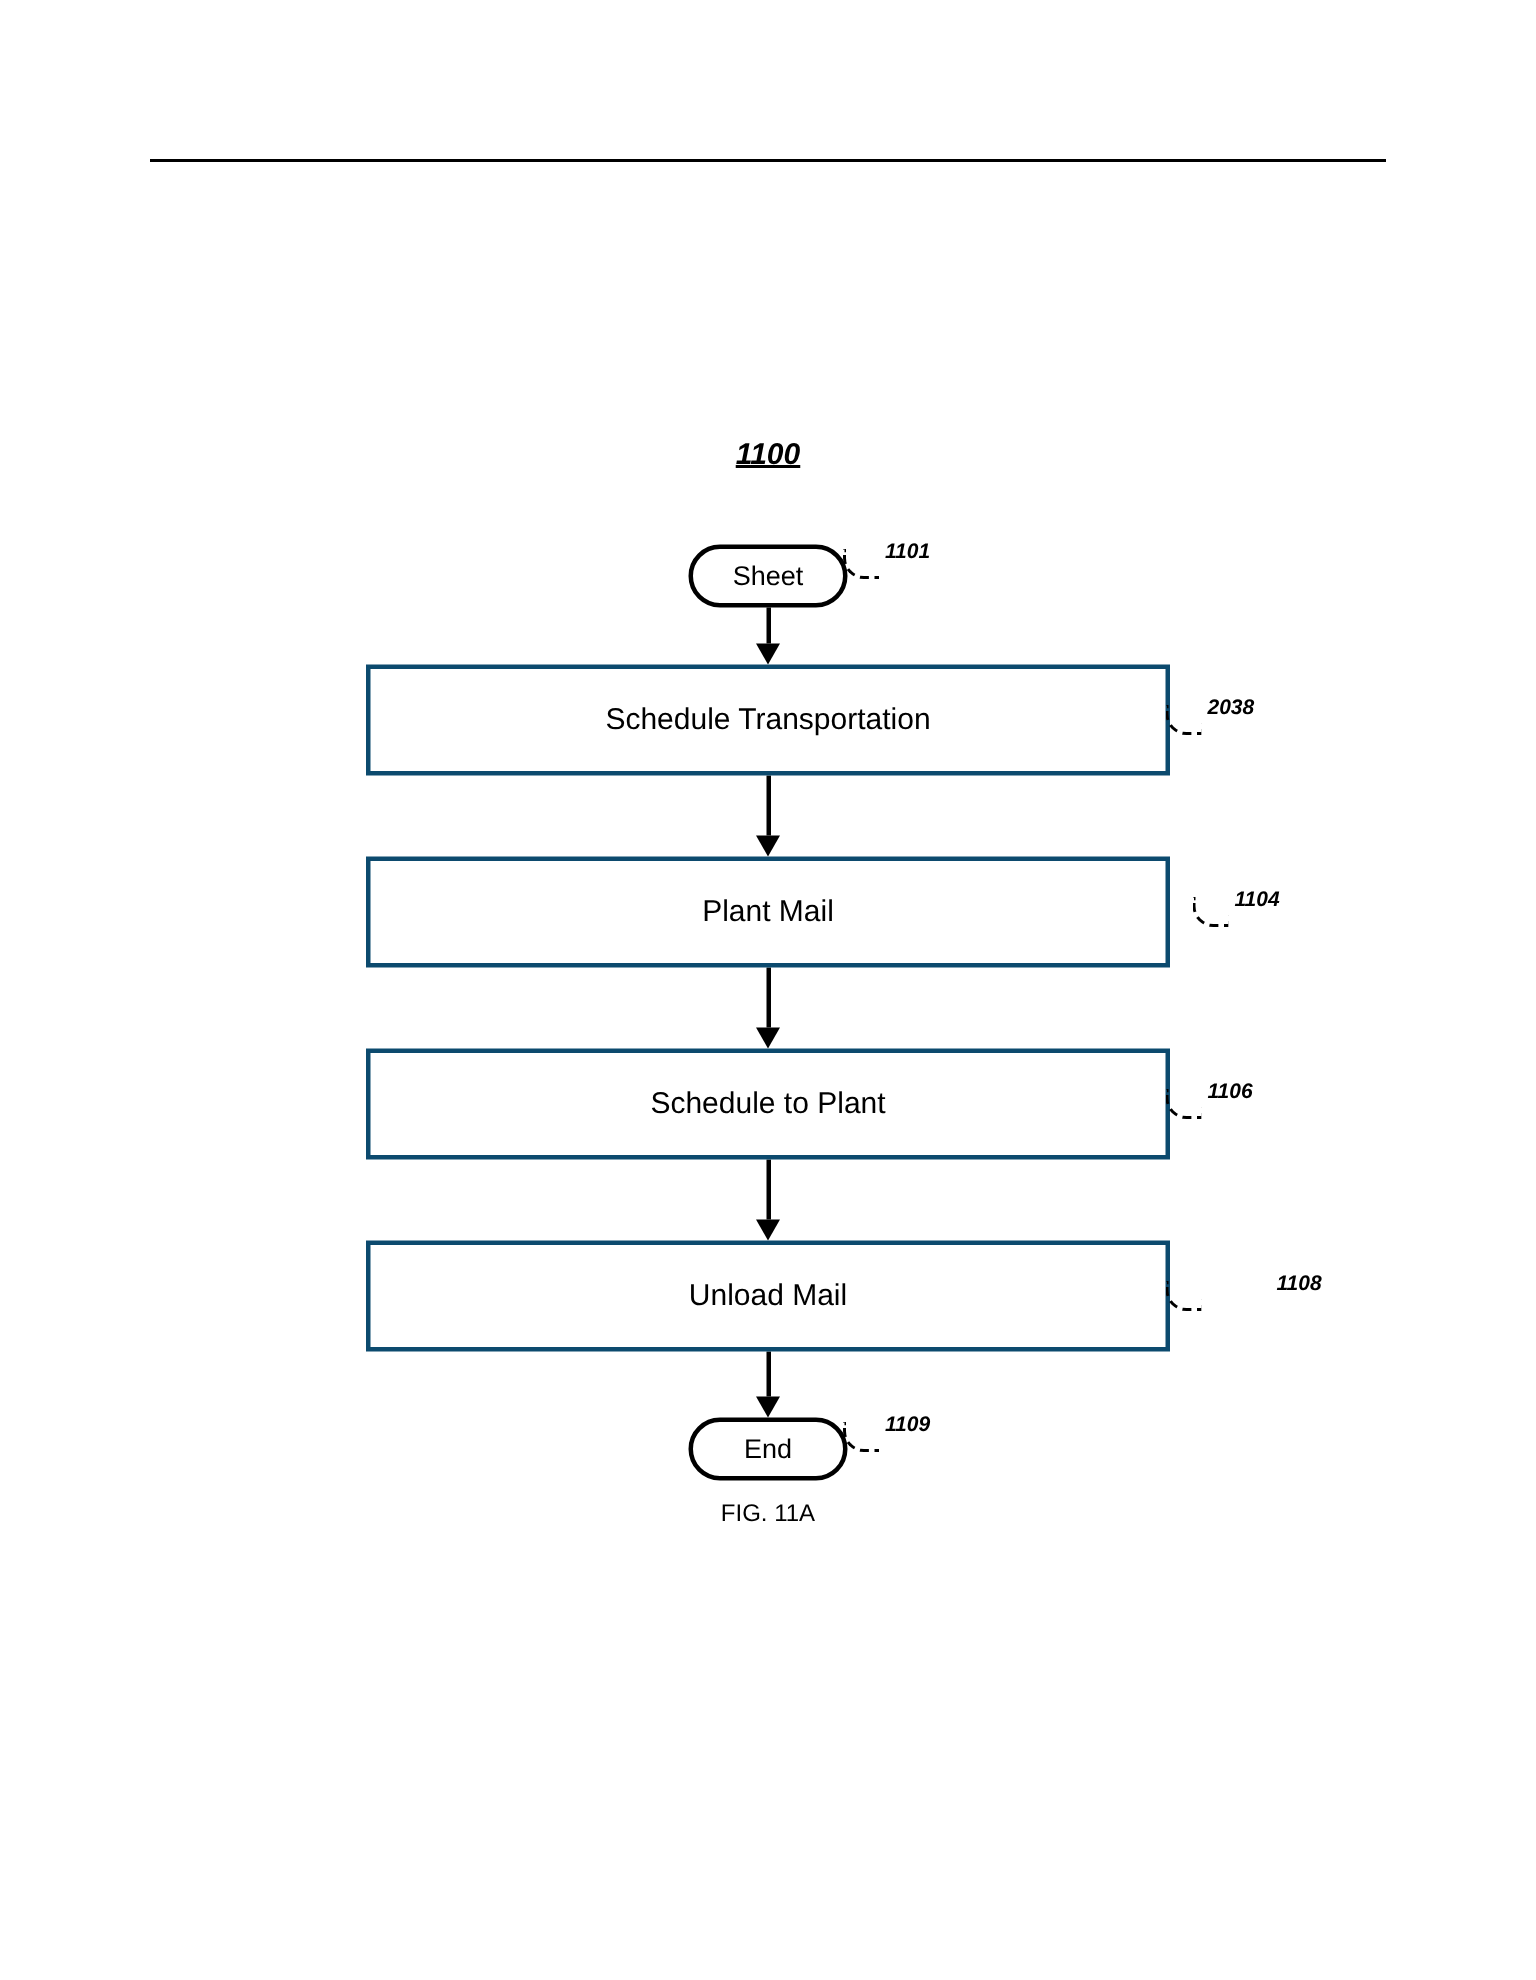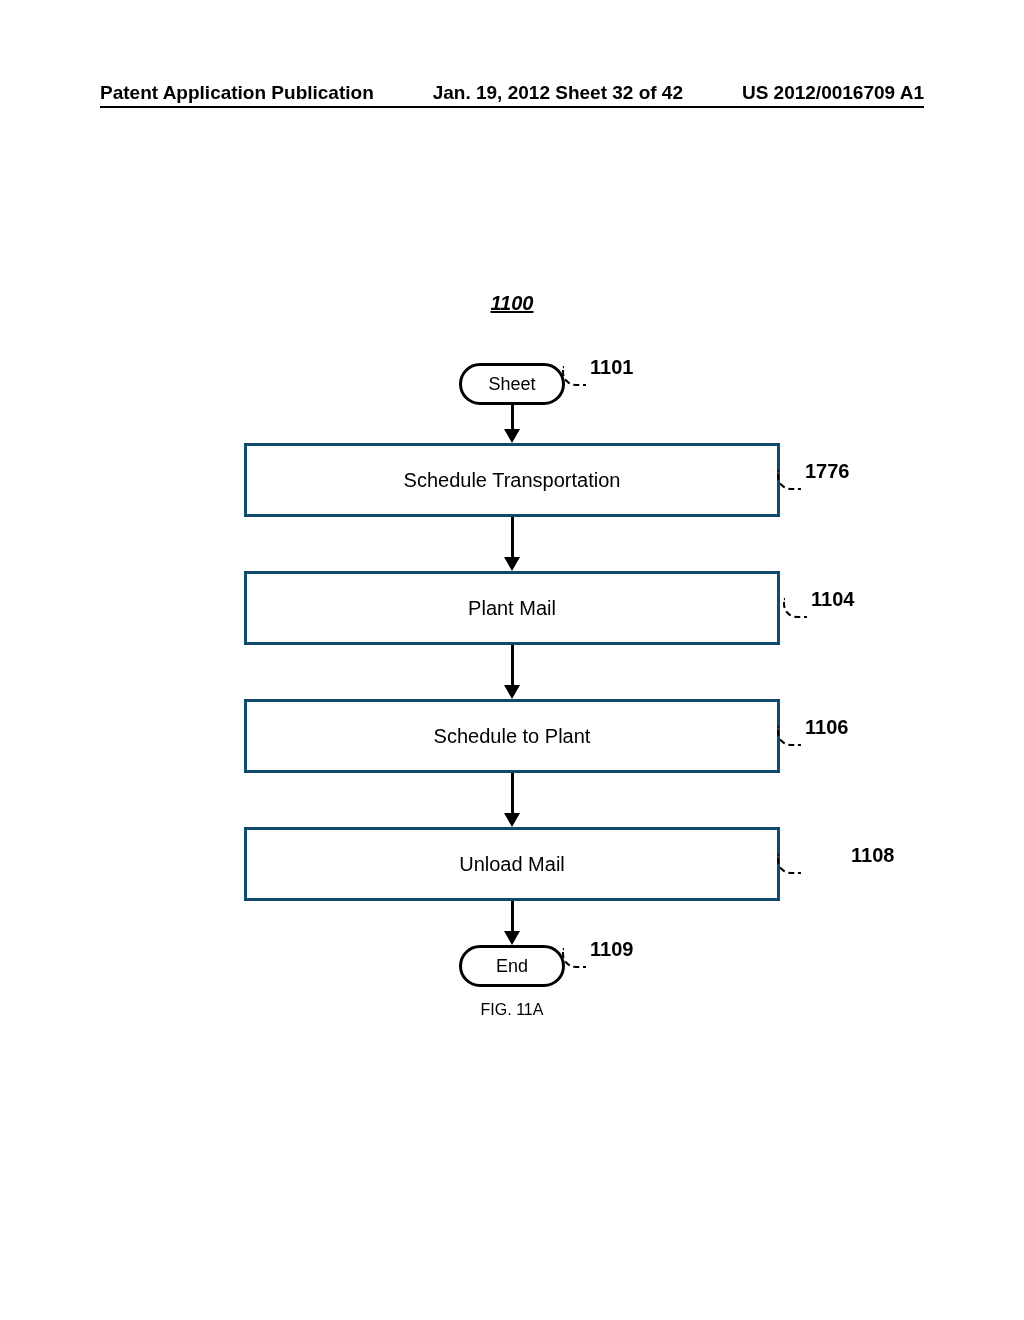--- a/index.html
+++ b/index.html
@@ -98,40 +98,36 @@
   }
   .callout .hook {
     width: 22px;
     height: 18px;
     border: 2px dashed #000;
     border-right: none;
     border-top: none;
     border-bottom-left-radius: 14px;
   }
   .callout .num {
+    font-style: italic;
     font-weight: bold;
-    font-size: 20px;
+    font-size: 14px;
     margin-left: 2px;
     margin-top: -18px;
   }
   .fig-caption {
     font-size: 16px;
     margin-top: 14px;
   }
 </style>
 </head>
 <body>
 
 <div class="page">
 
-  <div class="header">
-    <span>Patent Application Publication</span>
-    <span>Jan. 19, 2012  Sheet 32 of 42</span>
-    <span>US 2012/0016709 A1</span>
-  </div>
   <div class="header-rule"></div>
 
   <div class="diagram col">
 
     <div class="fig-number">1100</div>
 
     <div style="height:48px"></div>
 
     <div class="terminator">
       <span>Sheet</span>
@@ -143,32 +139,32 @@
 
     <div class="arrow">
       <div class="shaft" style="height:24px"></div>
         <div class="head"></div>
     </div>
 
     <div class="process">
       <span>Schedule Transportation</span>
       <div class="callout" style="left:530px; top:24px;">
         <div class="hook"></div>
-        <div class="num">1776</div>
+        <div class="num">2038</div>
       </div>
     </div>
 
     <div class="arrow">
       <div class="shaft" style="height:40px"></div>
         <div class="head"></div>
     </div>
 
     <div class="process">
       <span>Plant Mail</span>
-      <div class="callout" style="left:536px; top:24px;justify-content:space-between;">
+      <div class="callout" style="left:548px; top:24px;justify-content:space-between;">
         <div class="hook"></div>
         <div class="num">1104</div>
       </div>
     </div>
 
     <div class="arrow">
       <div class="shaft" style="height:40px"></div>
         <div class="head"></div>
     </div>
 

